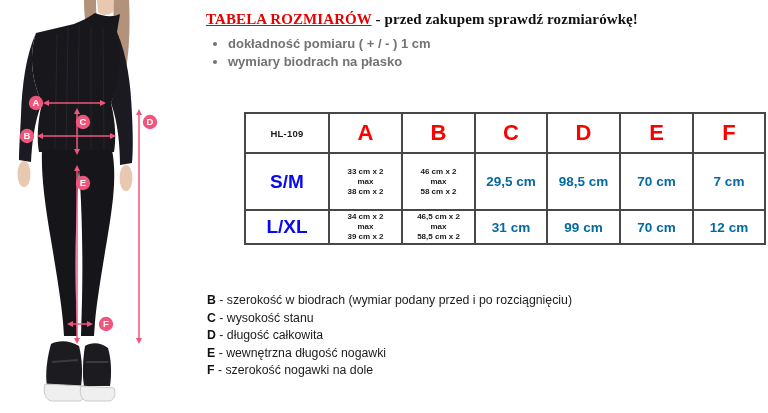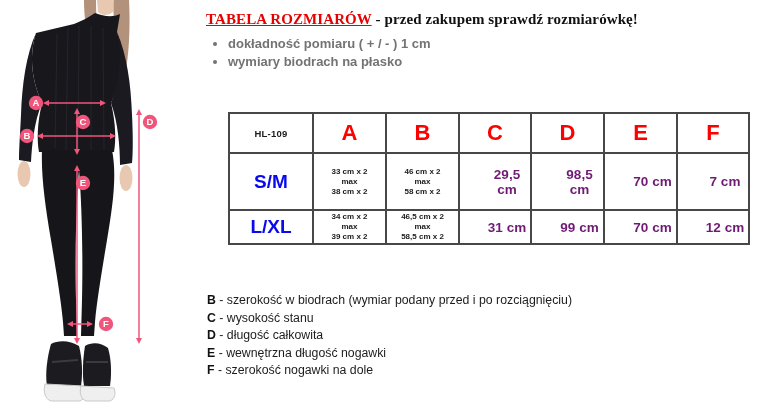--- a/index.html
+++ b/index.html
@@ -47,21 +47,21 @@
   .header-bullets li {
     font-size: 13px;
     font-weight: bold;
     color: #737373;
     line-height: 17.5px;
   }
 
   
   .size-table {
     position: absolute;
-    left: 228px; top: 112px;
+    left: 244px; top: 112px;
     width: 520px;
     border-collapse: collapse;
     table-layout: fixed;
   }
   .size-table td {
     border: 2px solid #474747;
     text-align: center;
     vertical-align: middle;
     background: #ffffff;
   }
@@ -88,22 +88,21 @@
   .cell-small {
     font-size: 8px;
     font-weight: bold;
     color: #1a1a1a;
     line-height: 10px;
     white-space: pre-line;
   }
   .cell-value {
     font-size: 13.5px;
     font-weight: bold;
-    color: #701a75;
-    padding-left: 24px;
+    color: #0369a1;
   }
 
   
   .legend {
     position: absolute;
     left: 207px; top: 292px;
     width: 480px;
   }
   .legend-item {
     font-size: 12.3px;

